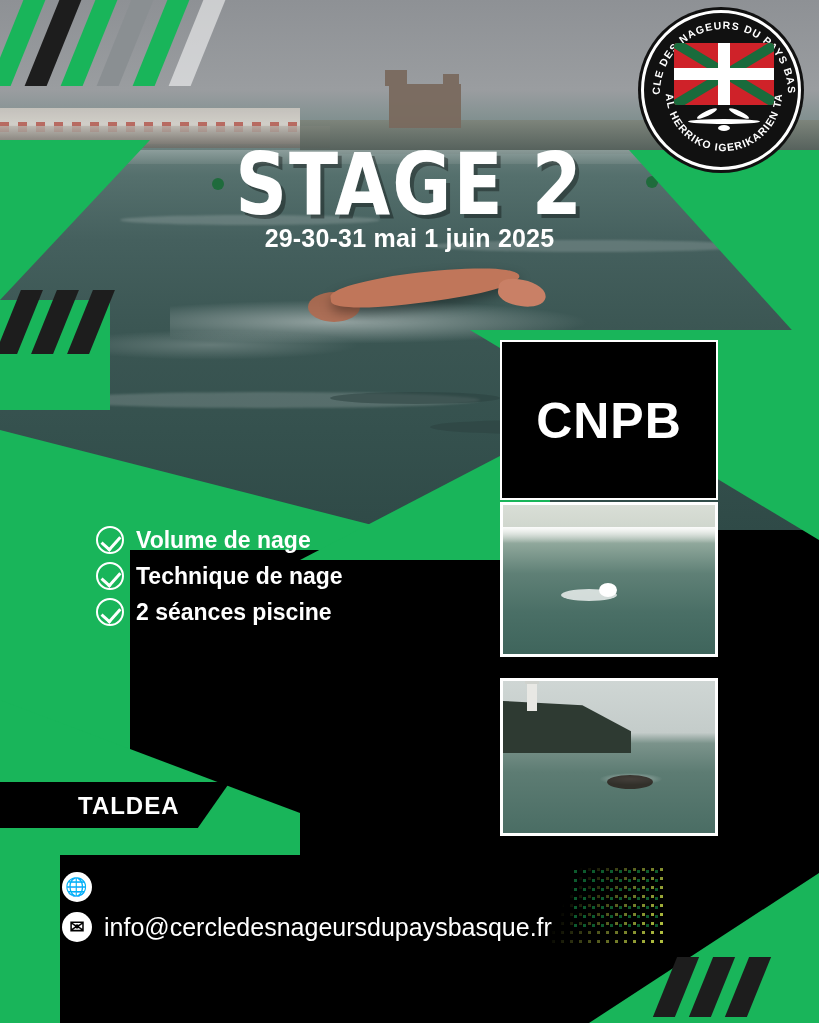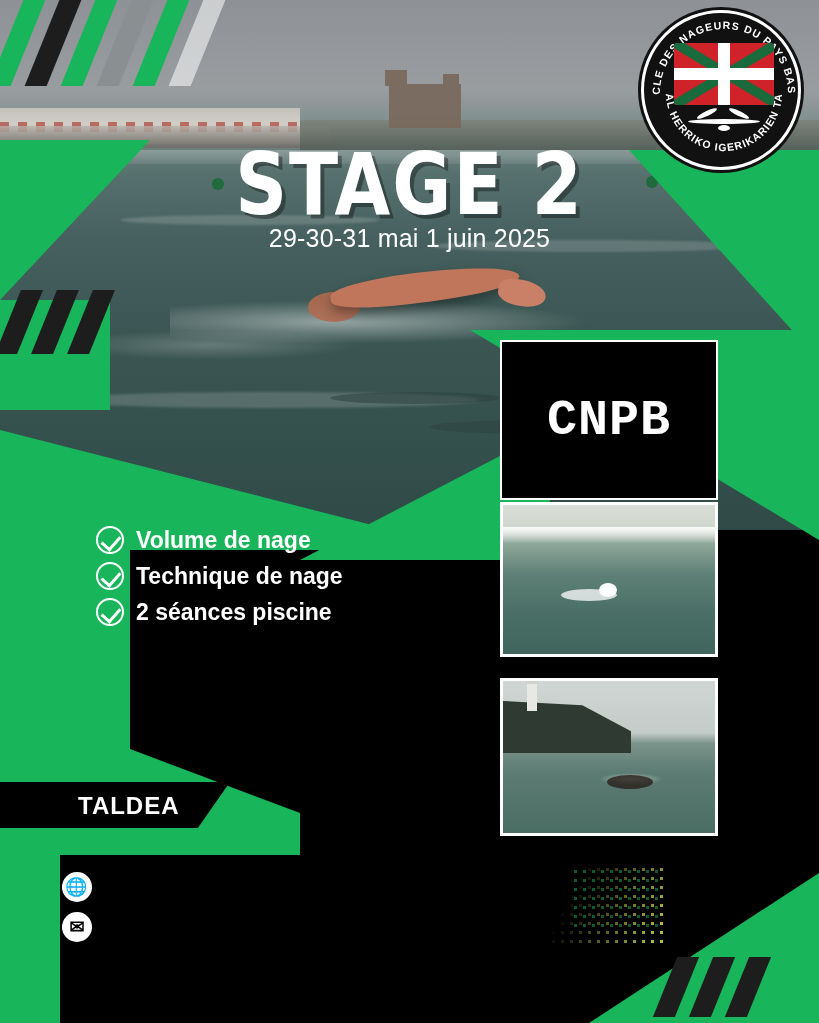--- a/index.html
+++ b/index.html
@@ -250,35 +250,35 @@
     color:#fff;
     font-size:72px;
     font-weight:bold;
     letter-spacing:2px;
     font-family:"DejaVu Sans", sans-serif;
     text-shadow: 4px 4px 0 rgba(0,0,0,.35);
     transform: scaleY(1.18);
   }
   .subtitle {
     position:absolute; left:0; top:224px; width:819px;
-    text-align:center; color:#fff; font-size:25px; font-weight:normal;
+    text-align:center; color:#fff; font-size:25px; font-weight:bold;
     letter-spacing:.2px;
   }
 
   
   .cnpb-box {
     position:absolute; left:500px; top:340px; width:218px; height:160px;
     border:2px solid #fff;
     background:#000;
   }
   .cnpb-text {
     position:absolute; left:500px; top:392px; width:218px;
     text-align:center; color:#fff; font-size:50px; font-weight:bold;
     letter-spacing:1px;
-    font-family:Liberation Mono, monospace;
+    font-family:Liberation Sans, sans-serif;
   }
 
   
   .card {
     position:absolute; border:3px solid #fff; overflow:hidden;
   }
   .card1 { left:500px; top:502px; width:218px; height:155px; }
   .card2 { left:500px; top:678px; width:218px; height:158px; }
   .sea-a {
     position:absolute; inset:0;
@@ -499,15 +499,16 @@
     </div>
   </div>
 
   <div class="contact-label">TALDEA</div>
 
   <div class="contact-line c1">
     <span class="cicon">🌐</span>
   </div>
   <div class="contact-line c2">
     <span class="cicon">✉</span>
+    <span>info@cercledesnageursdupaysbasque.fr</span>
   </div>
 
 </div>
 
 </body></html>

